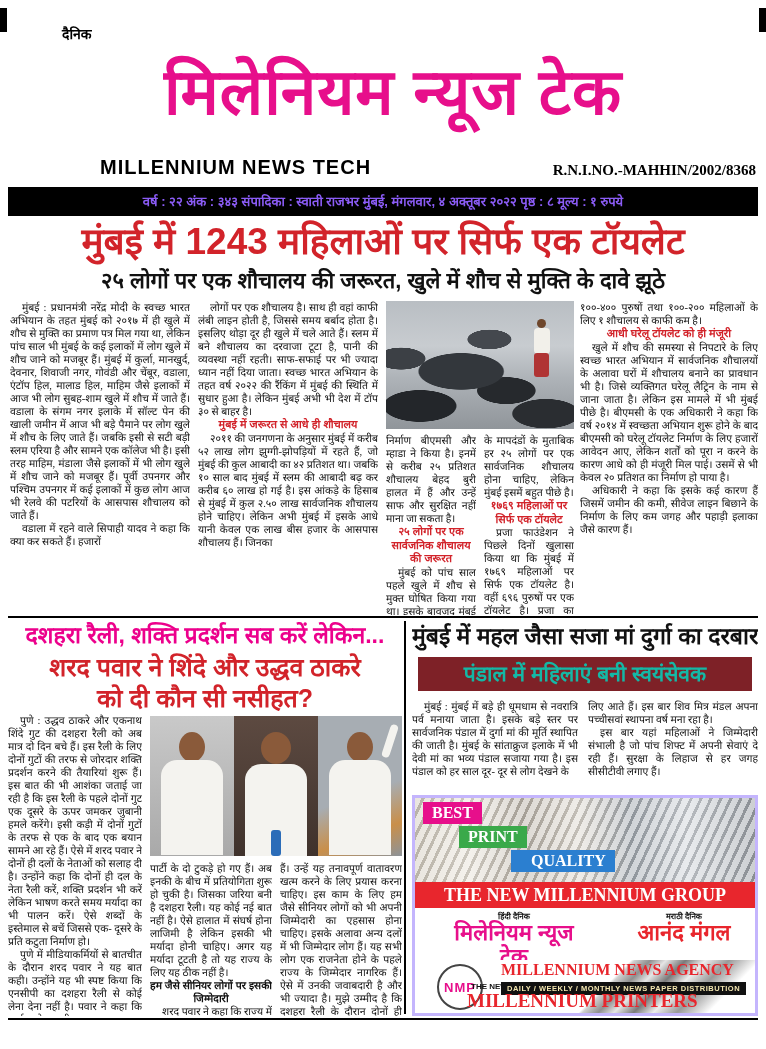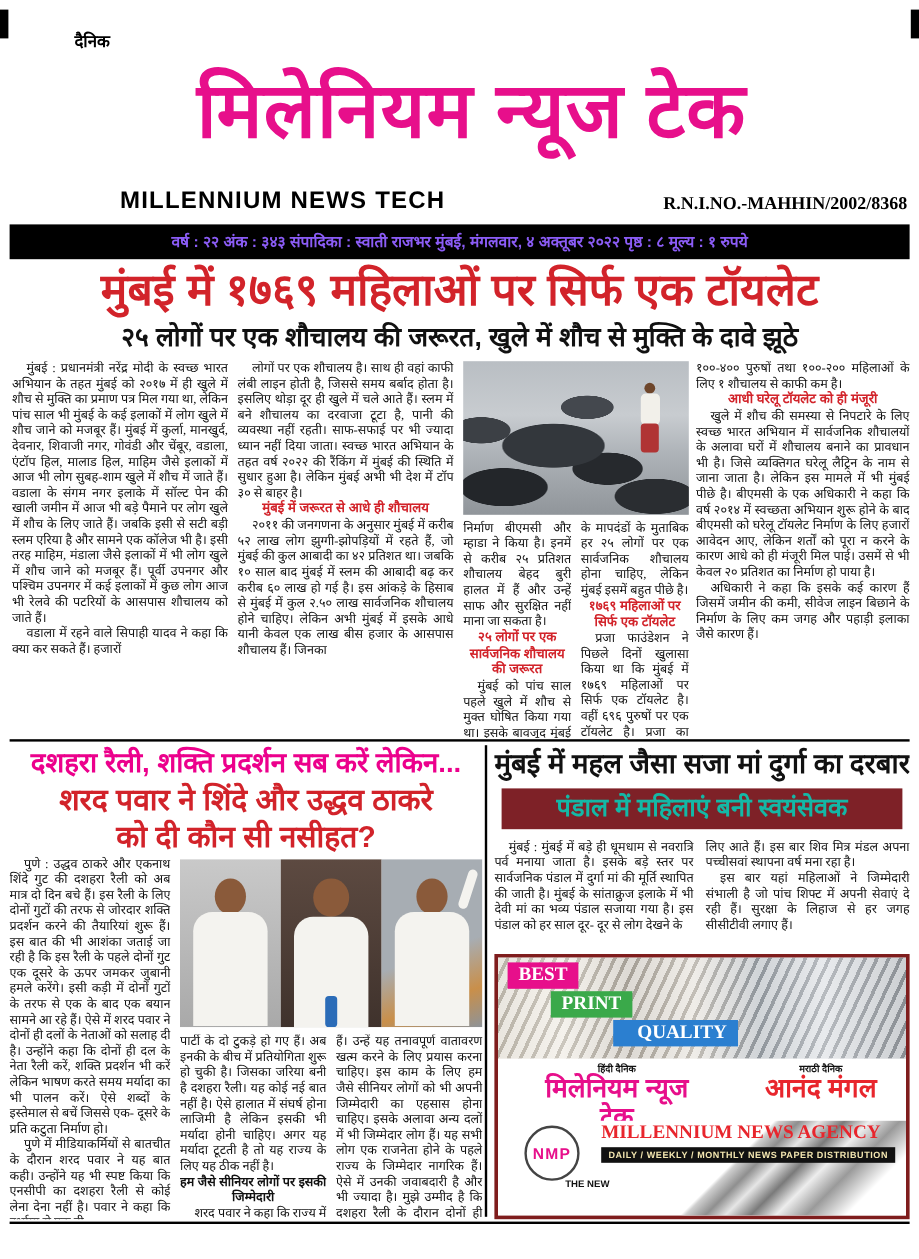--- a/index.html
+++ b/index.html
@@ -57,21 +57,21 @@
   .pawar-h1{position:absolute;left:20px;top:652px;width:370px;font-size:25px;font-weight:bold;color:#d2232a;
             text-align:center;white-space:nowrap;overflow:hidden;line-height:30px;}
   .pawar-h2{position:absolute;left:20px;top:683px;width:370px;font-size:25px;font-weight:bold;color:#d2232a;
             text-align:center;white-space:nowrap;overflow:hidden;line-height:30px;}
   
   .durga-headline{position:absolute;left:412px;top:620px;width:346px;font-size:23px;font-weight:bold;color:#111;
                   text-align:center;white-space:nowrap;overflow:hidden;line-height:32px;}
   .durga-banner{position:absolute;left:418px;top:657px;width:334px;height:34px;background:#7e2127;color:#14b8a6;
                 font-size:21px;font-weight:bold;text-align:center;line-height:34px;overflow:hidden;}
   
-  .ad{position:absolute;left:412px;top:795px;width:340px;height:215px;border:3px solid #7f1d1d;
+  .ad{position:absolute;left:412px;top:795px;width:340px;height:215px;border:3px solid #c4b5fd;
       background:#fff;display:flex;flex-direction:column;overflow:hidden;}
   .ad-collage{height:84px;position:relative;flex:none;background:
       repeating-linear-gradient(115deg,rgba(255,255,255,.55) 0 6px,rgba(120,120,120,.25) 6px 9px),
       linear-gradient(90deg,#cfc7b8 0%,#e8e2d6 16%,#b4aca0 32%,#dcd6cc 48%,#98a0a8 64%,#cdd2d8 80%,#8f959c 100%);}
   .badge{position:absolute;color:#fff;font-family:"Liberation Serif",serif;font-weight:bold;
          font-size:16px;padding:2px 9px;line-height:18px;}
   .badge-best{left:8px;top:4px;background:#e70f8b;}
   .badge-print{left:44px;top:28px;background:#3aa94a;}
   .badge-quality{left:96px;top:52px;background:#2b7fd0;padding-left:20px;}
   .ad-band{height:26px;flex:none;background:#e8262d;color:#fff;text-align:center;font-family:"Liberation Serif",serif;
@@ -101,21 +101,21 @@
 
   <div class="mark" style="left:0;top:8px;width:7px;height:24px;"></div>
   <div class="mark" style="right:0;top:8px;width:7px;height:24px;"></div>
 
   <div class="edition">दैनिक</div>
   <div class="masthead">मिलेनियम न्यूज टेक</div>
   <div class="engname">MILLENNIUM NEWS TECH</div>
   <div class="rni">R.N.I.NO.-MAHHIN/2002/8368</div>
   <div class="infobar">वर्ष : २२ अंक : ३४३  संपादिका : स्वाती राजभर   मुंबई, मंगलवार, ४ अक्तूबर २०२२   पृष्ठ : ८   मूल्य : १ रुपये</div>
 
-  <div class="lead-headline">मुंबई में १७६९ महिलाओं पर सिर्फ एक टॉयलेट</div>
+  <div class="lead-headline">मुंबई में 1243 महिलाओं पर सिर्फ एक टॉयलेट</div>
   <div class="lead-subheadline">२५ लोगों पर एक शौचालय की जरूरत, खुले में शौच से मुक्ति के दावे झूठे</div>
 
   <div class="col" style="left:10px;top:301px;width:180px;height:314px;">
     <p>मुंबई : प्रधानमंत्री नरेंद्र मोदी के स्वच्छ भारत अभियान के तहत मुंबई को २०१७ में ही खुले में शौच से मुक्ति का प्रमाण पत्र मिल गया था, लेकिन पांच साल भी मुंबई के कई इलाकों में लोग खुले में शौच जाने को मजबूर हैं। मुंबई में कुर्ला, मानखुर्द, देवनार, शिवाजी नगर, गोवंडी और चेंबूर, वडाला, एंटॉप हिल, मालाड हिल, माहिम जैसे इलाकों में आज भी लोग सुबह-शाम खुले में शौच में जाते हैं। वडाला के संगम नगर इलाके में सॉल्ट पेन की खाली जमीन में आज भी बड़े पैमाने पर लोग खुले में शौच के लिए जाते हैं। जबकि इसी से सटी बड़ी स्लम एरिया है और सामने एक कॉलेज भी है। इसी तरह माहिम, मंडाला जैसे इलाकों में भी लोग खुले में शौच जाने को मजबूर हैं। पूर्वी उपनगर और पश्चिम उपनगर में कई इलाकों में कुछ लोग आज भी रेलवे की पटरियों के आसपास शौचालय को जाते हैं।</p>
     <p>वडाला में रहने वाले सिपाही यादव ने कहा कि क्या कर सकते हैं। हजारों</p>
   </div>
 
   <div class="col" style="left:198px;top:301px;width:180px;height:314px;">
     <p>लोगों पर एक शौचालय है। साथ ही वहां काफी लंबी लाइन होती है, जिससे समय बर्बाद होता है। इसलिए थोड़ा दूर ही खुले में चले आते हैं। स्लम में बने शौचालय का दरवाजा टूटा है, पानी की व्यवस्था नहीं रहती। साफ-सफाई पर भी ज्यादा ध्यान नहीं दिया जाता। स्वच्छ भारत अभियान के तहत वर्ष २०२२ की रैंकिंग में मुंबई की स्थिति में सुधार हुआ है। लेकिन मुंबई अभी भी देश में टॉप ३० से बाहर है।</p>
     <p class="subhead-red">मुंबई में जरूरत से आधे ही शौचालय</p>
@@ -196,33 +196,35 @@
     <p style="text-indent:0;">लिए आते हैं। इस बार शिव मित्र मंडल अपना पच्चीसवां स्थापना वर्ष मना रहा है।</p>
     <p>इस बार यहां महिलाओं ने जिम्मेदारी संभाली है जो पांच शिफ्ट में अपनी सेवाएं दे रही हैं। सुरक्षा के लिहाज से हर जगह सीसीटीवी लगाए हैं।</p>
   </div>
 
   <div class="ad">
     <div class="ad-collage">
       <span class="badge badge-best">BEST</span>
       <span class="badge badge-print">PRINT</span>
       <span class="badge badge-quality">QUALITY</span>
     </div>
+    <div class="ad-band">THE NEW MILLENNIUM GROUP</div>
     <div class="ad-names">
       <div class="ad-name-cell">
         <div class="ad-name-label">हिंदी दैनिक</div>
         <div class="ad-paper1">मिलेनियम न्यूज टेक</div>
       </div>
       <div class="ad-name-cell">
         <div class="ad-name-label">मराठी दैनिक</div>
         <div class="ad-paper2">आनंद मंगल</div>
       </div>
     </div>
     <div class="ad-bottom">
       <div class="ad-logo">NMP</div>
       <div class="ad-agency">MILLENNIUM NEWS AGENCY</div>
       <div class="ad-dist">DAILY / WEEKLY / MONTHLY NEWS PAPER DISTRIBUTION</div>
       <div class="ad-printers-prefix">THE NEW</div>
+      <div class="ad-printers">MILLENNIUM PRINTERS</div>
     </div>
   </div>
 
   <div class="rule" style="left:8px;top:1018px;width:750px;height:2px;"></div>
 
 </div>
 
 </body></html>

